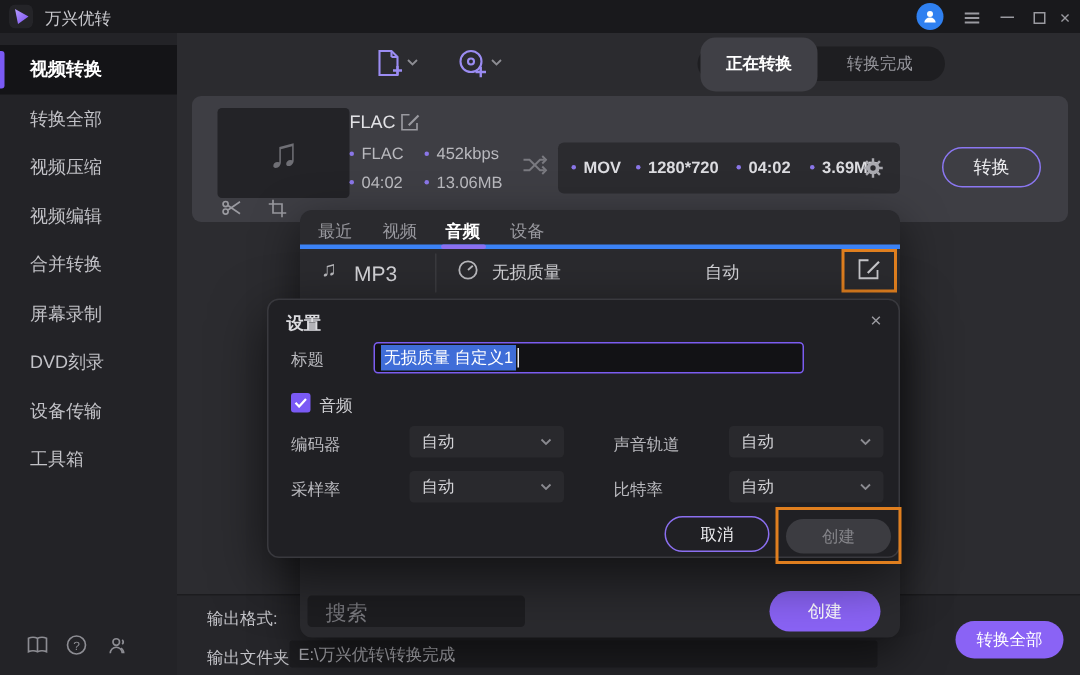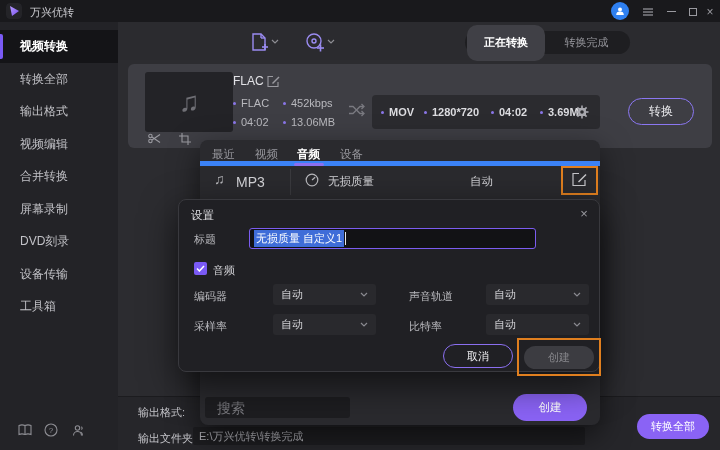--- a/index.html
+++ b/index.html
@@ -65,21 +65,21 @@
                   background:#8a76e8; vertical-align:2px; margin-right:5px; }
   #o-fmt { left:9px; } #o-res { left:52px; } #o-dur { left:119px; } #o-size { left:168px; }
   #gear { left:203px; top:10px; color:#a9a9af; }
   #convert-btn { left:500px; top:34px; width:66px; height:27px; border:1.5px solid #8b77f2;
                  border-radius:14px; color:#efeff2; font-size:12px;
                  display:flex; align-items:center; justify-content:center; background:transparent; }
 
   
   #panel { left:200px; top:140px; width:400px; height:285px; background:#2a2a2e; border-radius:8px;
            box-shadow:0 10px 30px rgba(0,0,0,.55); z-index:2; }
-  #panel-tabs { left:0; top:0; width:100%; height:26px; border-bottom:5px solid #3b82f6; }
+  #panel-tabs { left:0; top:0; width:100%; height:26px; border-bottom:3px solid #3b82f6; }
   .ptab { position:absolute; top:7px; color:#97979d; font-size:11.5px; }
   #pt-recent { left:12px; } #pt-video { left:55px; } #pt-audio { left:97px; color:#fff; font-weight:bold; } #pt-device { left:140px; }
   #pt-underline { left:94px; top:23px; width:30px; height:3px; background:#8b6ff0; border-radius:2px; }
   #mp3-row { left:0; top:26px; width:100%; height:30px; }
   #mp3-icon { left:14px; top:5px; color:#b8b8bc; font-size:14px; }
   #mp3-label { left:36px; top:8px; color:#d2d2d6; font-size:14px; }
   #row-divider { left:90px; top:3px; width:1px; height:26px; background:#3a3a3e; }
   #quality-icon { left:105px; top:7px; color:#b8b8bc; }
   #quality-name { left:128px; top:8px; color:#d2d2d6; font-size:11.5px; }
   #quality-value { left:270px; top:8px; color:#d2d2d6; font-size:11.5px; }
@@ -90,21 +90,21 @@
                   display:flex; align-items:center; padding:0 6px; gap:6px; }
   #panel-search input { flex:1; background:transparent; border:none; outline:none; color:#cfcfd4;
                   font-family:inherit; font-size:14px; }
   #panel-search input::placeholder { color:#77777c; }
   #panel-create { left:313px; top:254px; width:74px; height:27px; background:#8a63f5; border-radius:14px;
                   color:#fff; font-size:11.5px; display:flex; align-items:center; justify-content:center; }
 
   
   #modal { left:178px; top:199px; width:422px; height:173px; background:#202024; border:1px solid #39393e;
            border-radius:8px; box-shadow:0 12px 36px rgba(0,0,0,.6); z-index:4; }
-  #modal-title { left:12px; top:8px; font-size:11.5px; color:#dcdce0; }
+  #modal-title { left:12px; top:8px; font-size:11.5px; color:#dcdce0;font-weight:bold; }
   #modal-close { left:398px; top:6px; color:#9a9aa0; font-size:13px; width:14px; text-align:center; }
   #name-label { left:15px; top:32px; color:#b9b9be; }
   #name-input { left:70px; top:28px; width:287px; height:21px; background:#121215; border:1px solid #7b5cf0;
                 border-radius:3px; display:flex; align-items:center; padding:0 4px; }
   #name-input .sel { background:#3f6dd8; color:#fff; padding:1px 2px; }
   #name-input .caret { width:1px; height:13px; background:#e8e8ec; margin-left:1px; }
   #audio-check { left:15px; top:62px; width:13px; height:13px; background:#7a5af5; border-radius:2px;
                 display:flex; align-items:center; justify-content:center; }
   #audio-label { left:34px; top:63px; color:#d2d2d6; }
   .fld-label { position:absolute; color:#b9b9be; }
@@ -166,21 +166,21 @@
   <div id="btn-max" class="abs winbtn">
       <div class="box"></div>
     </div>
   <div id="btn-close" class="abs winbtn">×</div>
 </div>
 
 <div id="sidebar" class="abs">
   <div class="list">
     <div class="side-item active">视频转换</div>
     <div class="side-item">转换全部</div>
-    <div class="side-item">输出格式</div>
+    <div class="side-item">视频压缩</div>
     <div class="side-item">视频编辑</div>
     <div class="side-item">合并转换</div>
     <div class="side-item">屏幕录制</div>
     <div class="side-item">DVD刻录</div>
     <div class="side-item">设备传输</div>
     <div class="side-item">工具箱</div>
   </div>
   <div id="foot-book" class="abs side-foot">
     <svg width="14" height="12" viewBox="0 0 14 12" fill="none" stroke="#8d8d93" stroke-width="1.1">
       <path d="M1 1.5 Q4 .2 7 1.5 Q10 .2 13 1.5 V10.5 Q10 9.2 7 10.5 Q4 9.2 1 10.5 Z"></path>

